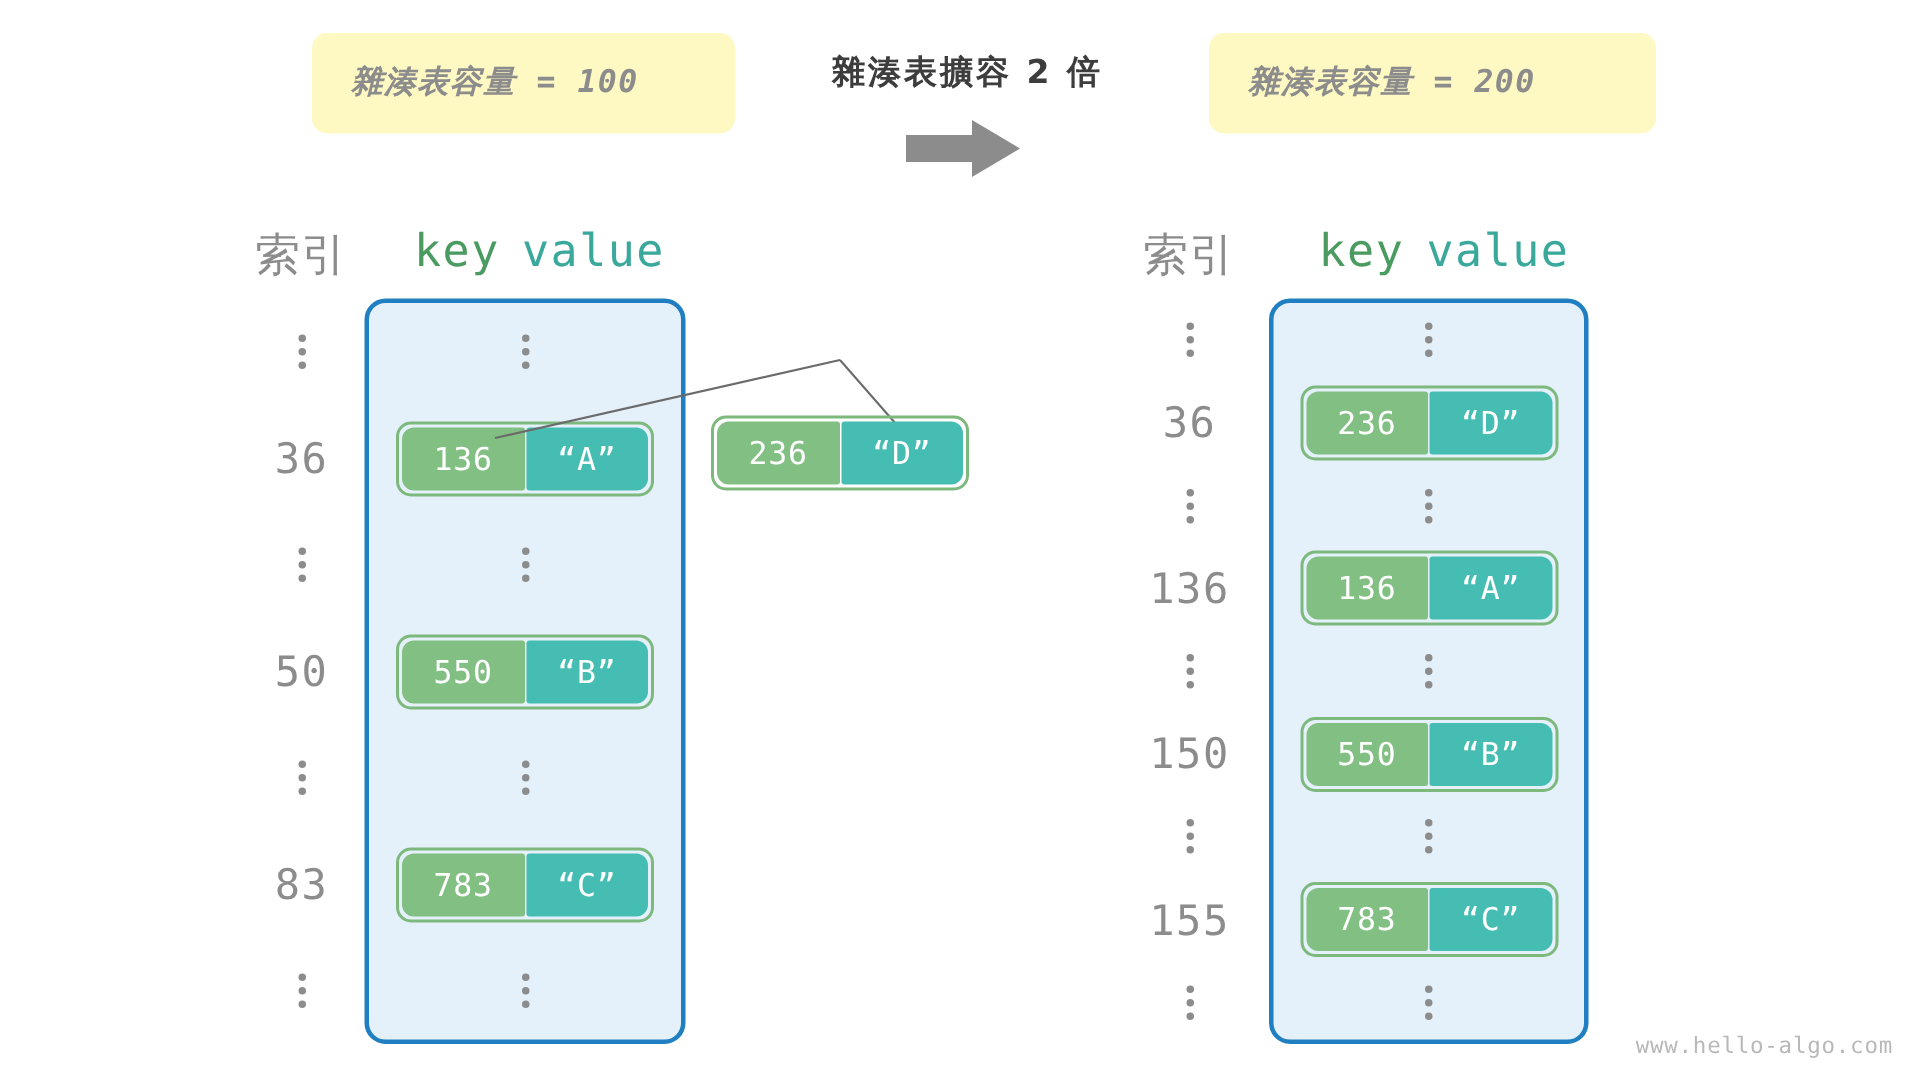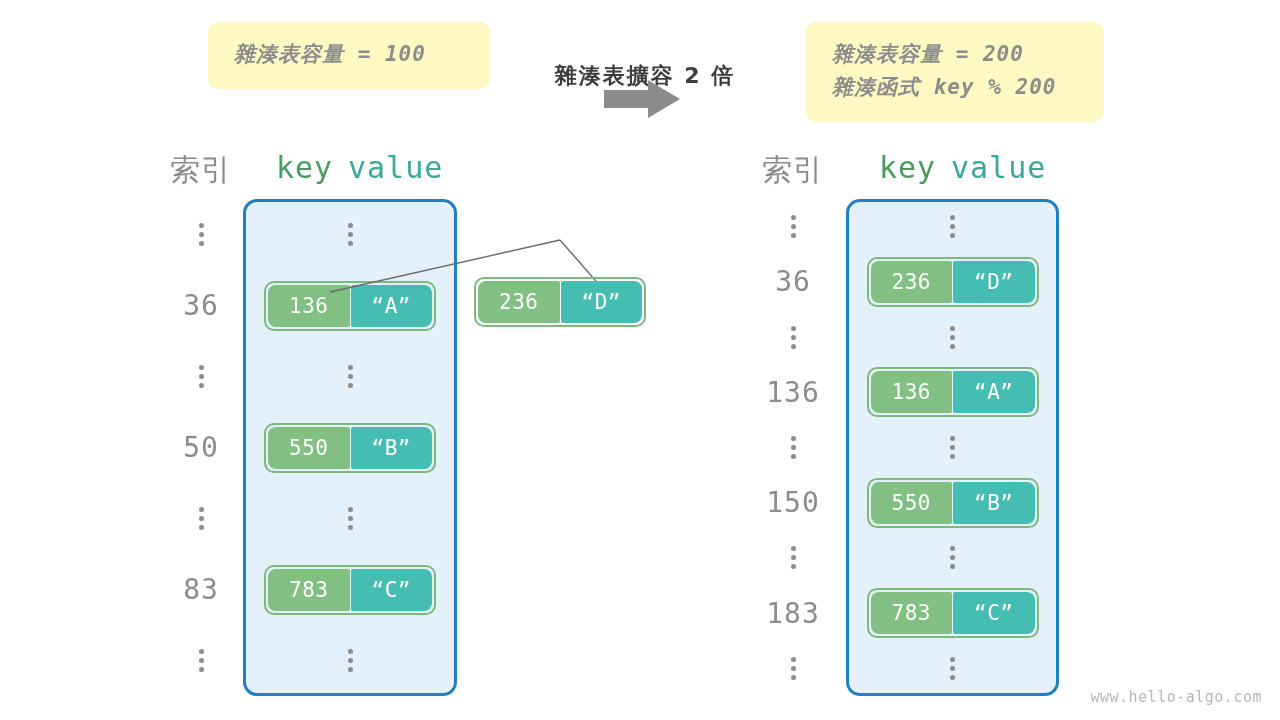--- a/index.html
+++ b/index.html
@@ -35,21 +35,20 @@
   
   #expand-caption {
     position: absolute;
     left: 530px; top: 33px; width: 230px;
     text-align: center;
     font-size: 22px;
     font-weight: bold;
     color: #3d3d3d;
     letter-spacing: 2px;
     white-space: pre;
-    margin-top: 28px;
   }
   #expand-arrow {
     position: absolute;
     left: 604px; top: 80px;
     width: 76px; height: 38px;
   }
 
   
   .col-head {
     position: absolute;
@@ -168,21 +167,20 @@
     <div class="info-line">雜湊表容量 = 100</div>
   </div>
 
   <div id="expand-caption">雜湊表擴容 2 倍</div>
   <svg id="expand-arrow" viewBox="0 0 76 38">
     <path d="M0 10 L44 10 L44 0 L76 19 L44 38 L44 28 L0 28 Z" fill="#8c8c8c"></path>
   </svg>
 
   <div class="info-box" id="info-right">
     <div class="info-line">雜湊表容量 = 200</div>
-    <div class="info-line">雜湊函式 key % 200</div>
   </div>
 
   <div class="col-head head-index" style="left:158px; top:150px; width:86px; text-align:center;">索引</div>
   <div class="col-head head-key" style="left:276px; top:150px;">key</div>
   <div class="col-head head-value" style="left:348px; top:150px;">value</div>
 
   <div class="col-head head-index" style="left:748px; top:150px; width:90px; text-align:center;">索引</div>
   <div class="col-head head-key" style="left:879px; top:150px;">key</div>
   <div class="col-head head-value" style="left:951px; top:150px;">value</div>
 
@@ -356,21 +354,21 @@
         </div>
       </div>
       <div class="idx idx-right" style="top: 474.722px;">150</div>
       <div class="idx idx-right" style="top: 529.944px;">
         <div class="dots">
           <i></i>
           <i></i>
           <i></i>
         </div>
       </div>
-      <div class="idx idx-right" style="top: 585.167px;">183</div>
+      <div class="idx idx-right" style="top: 585.167px;">155</div>
       <div class="idx idx-right" style="top: 640.389px;">
         <div class="dots">
           <i></i>
           <i></i>
           <i></i>
         </div>
       </div>
     </div>
 
   <svg id="leader-lines">

